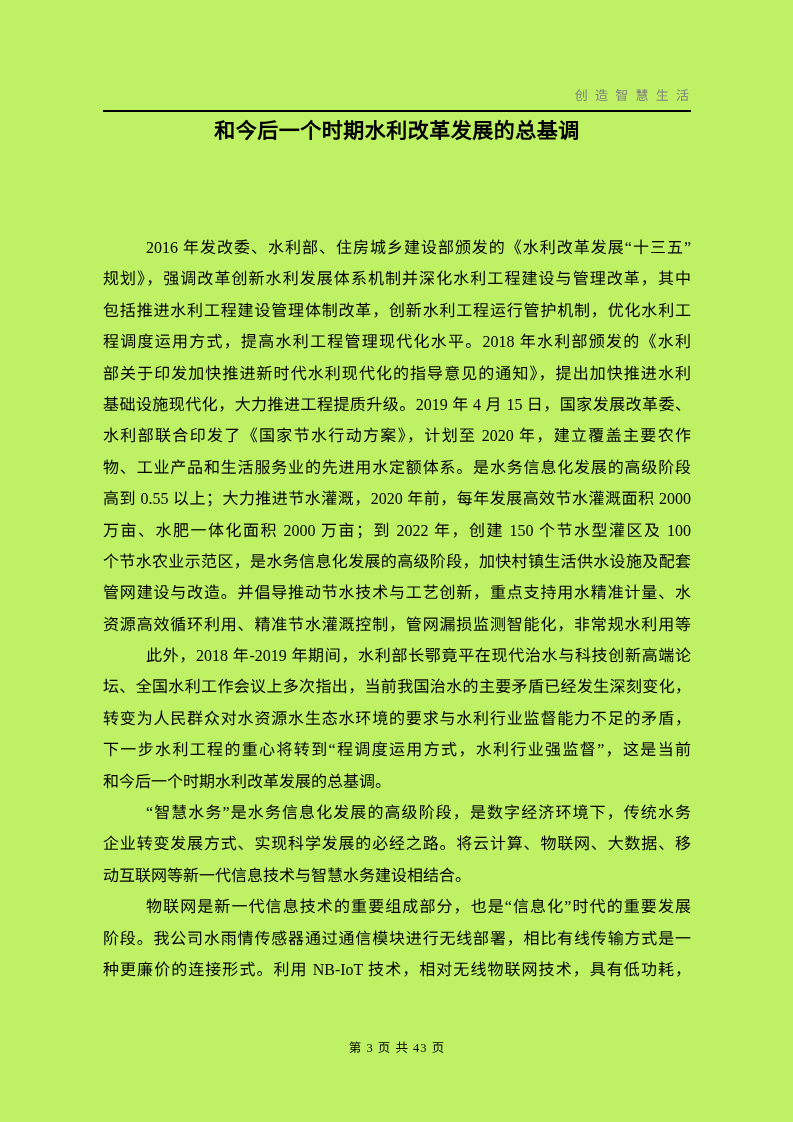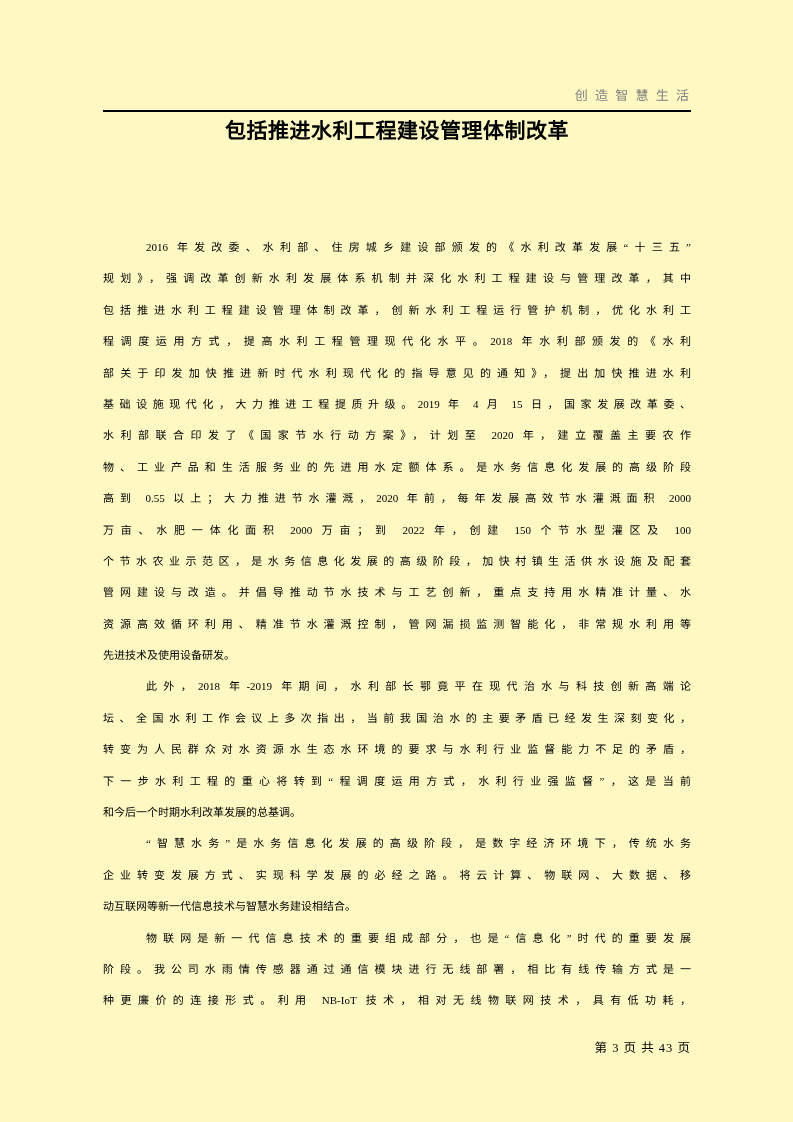--- a/index.html
+++ b/index.html
@@ -4,21 +4,21 @@
 <style>
   html, body {
     margin: 0;
     padding: 0;
     background: #ffffff;
   }
   .page {
     position: relative;
     width: 793px;
     height: 1122px;
-    background: #fef9c3;
+    background: #bef264;
     color: #000000;
     font-family: "Liberation Serif", "DejaVu Serif", serif;
     overflow: hidden;
   }
   .header-band {
     position: absolute;
     top: 86px;
     left: 103px;
     right: 102px;
     text-align: right;
@@ -53,76 +53,75 @@
     font-size: 21px;
     font-weight: bold;
     line-height: 30px;
     letter-spacing: 1px;
   }
   .doc-body {
     position: absolute;
     top: 232px;
     left: 103px;
     width: 588px;
-    font-size: 11px;
+    font-size: 16px;
   }
   .para { margin: 0; }
   .line {
     height: 31.4px;
     line-height: 31.4px;
   }
   .line.fill {
     text-align: justify;
     text-align-last: justify;
   }
   .line.first {
     text-indent: 43px;
   }
   .footer-band {
     position: absolute;
     top: 1038px;
     left: 103px;
     right: 102px;
-    text-align: right;
+    text-align: center;
   }
   .page-number {
     font-size: 12.5px;
     line-height: 18px;
     letter-spacing: 1px;
     color: #000000;
   }
 </style>
 </head>
 <body>
 
 <div class="page">
 
   <div class="header-band">
     <span class="slogan">创 造 智 慧 生 活</span>
   </div>
 
-  <h1 class="doc-title">包括推进水利工程建设管理体制改革</h1>
+  <h1 class="doc-title">和今后一个时期水利改革发展的总基调</h1>
 
 
   <div class="doc-body">
       <div class="para">
         <div class="line first fill">2016 年发改委、水利部、住房城乡建设部颁发的《水利改革发展“十三五”</div>
         <div class="line fill">规划》，强调改革创新水利发展体系机制并深化水利工程建设与管理改革，其中</div>
         <div class="line fill">包括推进水利工程建设管理体制改革，创新水利工程运行管护机制，优化水利工</div>
         <div class="line fill">程调度运用方式，提高水利工程管理现代化水平。2018 年水利部颁发的《水利</div>
         <div class="line fill">部关于印发加快推进新时代水利现代化的指导意见的通知》，提出加快推进水利</div>
         <div class="line fill">基础设施现代化，大力推进工程提质升级。2019 年 4 月 15 日，国家发展改革委、</div>
         <div class="line fill">水利部联合印发了《国家节水行动方案》，计划至 2020 年，建立覆盖主要农作</div>
         <div class="line fill">物、工业产品和生活服务业的先进用水定额体系。是水务信息化发展的高级阶段</div>
         <div class="line fill">高到 0.55 以上；大力推进节水灌溉，2020 年前，每年发展高效节水灌溉面积 2000</div>
         <div class="line fill">万亩、水肥一体化面积 2000 万亩；到 2022 年，创建 150 个节水型灌区及 100</div>
         <div class="line fill">个节水农业示范区，是水务信息化发展的高级阶段，加快村镇生活供水设施及配套</div>
         <div class="line fill">管网建设与改造。并倡导推动节水技术与工艺创新，重点支持用水精准计量、水</div>
         <div class="line fill">资源高效循环利用、精准节水灌溉控制，管网漏损监测智能化，非常规水利用等</div>
-        <div class="line">先进技术及使用设备研发。</div>
       </div>
       <div class="para">
         <div class="line first fill">此外，2018 年-2019 年期间，水利部长鄂竟平在现代治水与科技创新高端论</div>
         <div class="line fill">坛、全国水利工作会议上多次指出，当前我国治水的主要矛盾已经发生深刻变化，</div>
         <div class="line fill">转变为人民群众对水资源水生态水环境的要求与水利行业监督能力不足的矛盾，</div>
         <div class="line fill">下一步水利工程的重心将转到“程调度运用方式，水利行业强监督”，这是当前</div>
         <div class="line">和今后一个时期水利改革发展的总基调。</div>
       </div>
       <div class="para">
         <div class="line first fill">“智慧水务”是水务信息化发展的高级阶段，是数字经济环境下，传统水务</div>

